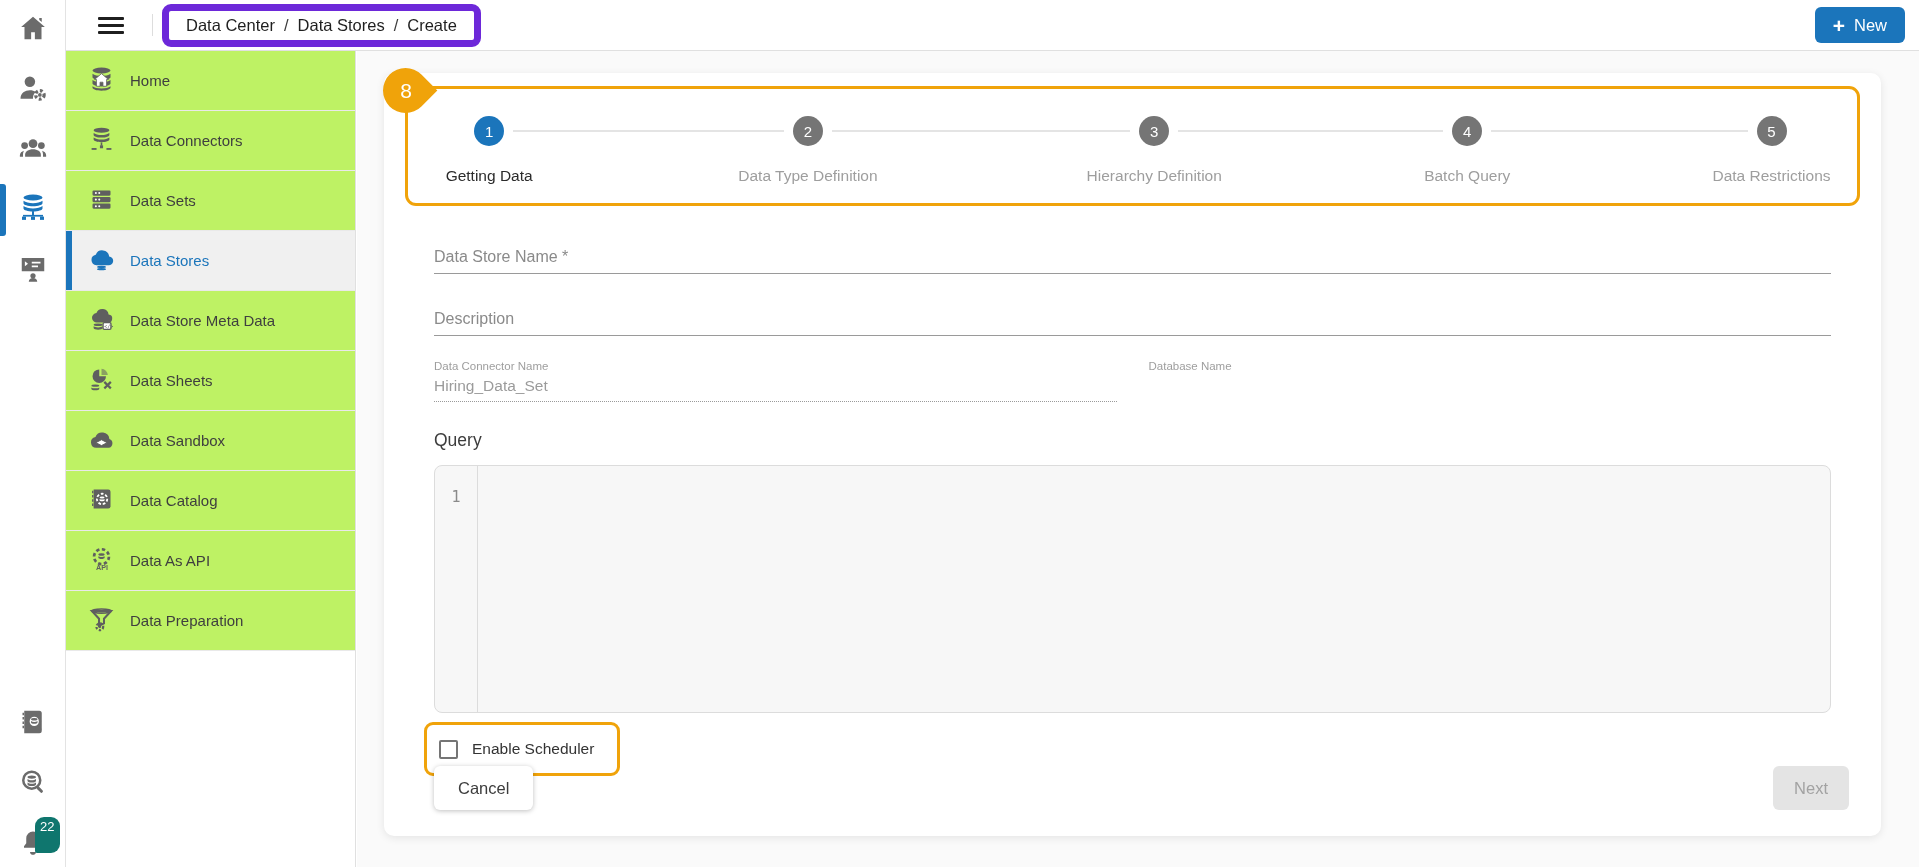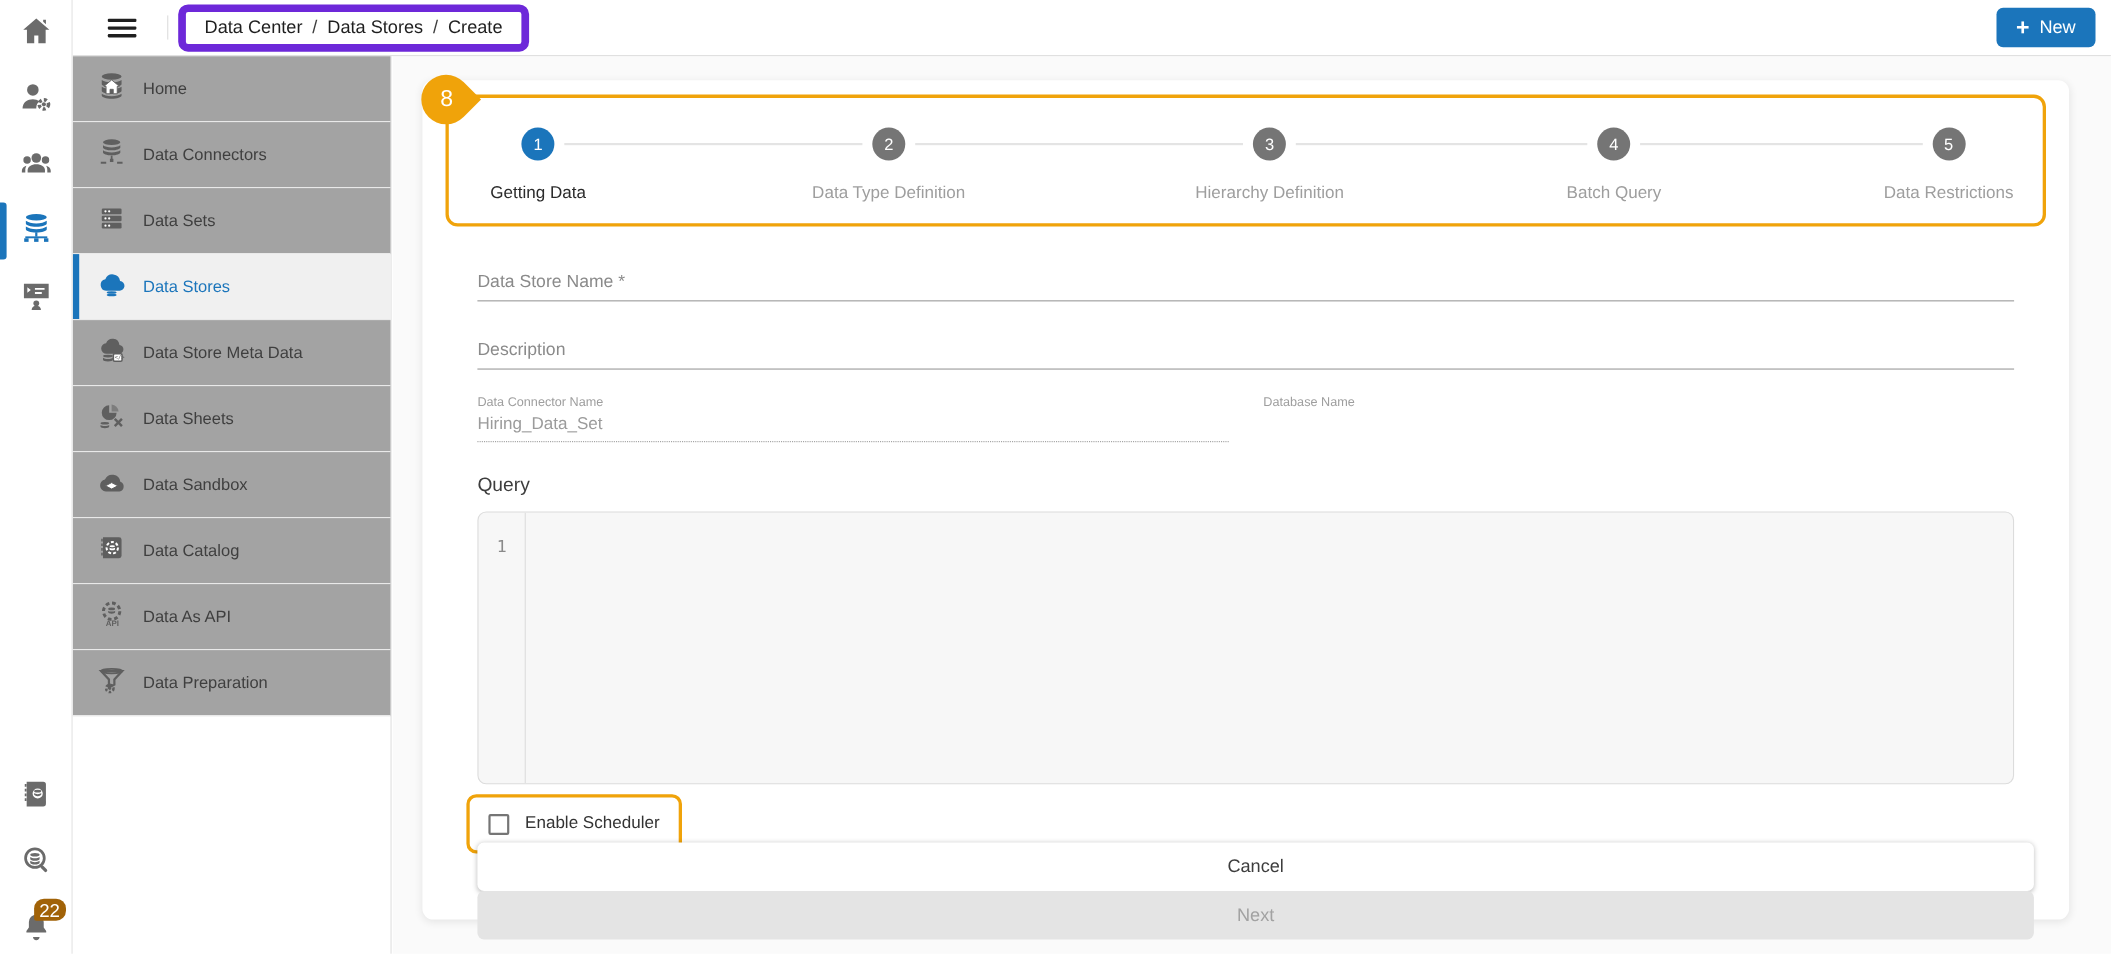--- a/index.html
+++ b/index.html
@@ -12,22 +12,22 @@
           display:flex; flex-direction:column; align-items:center; }
   .rail-top { display:flex; flex-direction:column; gap:26px; padding-top:13px; align-items:center; }
   .rail-bottom { margin-top:auto; display:flex; flex-direction:column; gap:26px;
                  padding-bottom:6px; align-items:center; }
   .rail-item { width:66px; height:34px; display:flex; align-items:center; justify-content:center;
                position:relative; cursor:pointer; }
   .rail-item svg { width:30px; height:30px; fill:#6b6b6b; }
   .rail-item.active svg { fill:#1b75bb; }
   .rail-item.active::before { content:""; position:absolute; left:0; top:-9px; width:6px; height:52px;
                background:#1b75bb; border-radius:0 3px 3px 0; }
-  .badge { position:absolute; top:-10px; right:6px; background:#a16207; color:#fff;
-           font-size:17px; line-height:1; padding:3px 5px 0; border-radius:9px 9px 9px 2px; }
+  .badge { position:absolute; top:-10px; right:6px; background:#0f766e; color:#fff;
+           font-size:13px; line-height:1; padding:3px 5px 20px; border-radius:9px 9px 9px 2px; }
 
   
   .topbar { position:absolute; left:66px; right:0; top:0; height:51px; background:#fff;
             border-bottom:1px solid #e0e0e0; display:flex; align-items:center;
             padding:0 14px 0 32px; z-index:20; }
   .hamburger { width:26px; height:17px; display:flex; flex-direction:column;
                justify-content:space-between; cursor:pointer; }
   .hamburger i { display:block; height:3px; background:#1f1f1f; border-radius:1px; }
   .tb-divider { width:1px; height:22px; background:#ddd; margin-left:28px; }
   .crumb-box { margin-left:9px; border:7px solid #6d28d9; border-radius:9px;
@@ -39,21 +39,21 @@
   .new-btn { background:#1b75bb; color:#fff; border:none; border-radius:6px;
              height:36px; padding:0 18px; font-size:16.5px; display:flex; align-items:center;
              gap:9px; cursor:pointer; font-family:inherit; }
   .new-btn .plus { font-size:21px; line-height:1; font-weight:bold; }
 
   
   .sidebar { position:absolute; left:66px; top:51px; width:290px; bottom:0; background:#fff;
              border-right:1px solid #e0e0e0; z-index:10; }
   .side-item { height:60px; display:flex; align-items:center; gap:15px; padding:0 10px 0 22px;
                border-bottom:1px solid #e9e9e9; font-size:15px; color:#3f3f3f;
-               position:relative; cursor:pointer; background:#a3a3a3; }
+               position:relative; cursor:pointer; background:#bef264; }
   .side-item svg { width:27px; height:27px; fill:#5f5f5f; flex:none; }
   .side-item.active { background:#f0f0f0; color:#1b75bb; }
   .side-item.active svg { fill:#1b75bb; }
   .side-item.active::before { content:""; position:absolute; left:0; top:0; bottom:0; width:6px;
                background:#1b75bb; }
 
   
   .main { position:absolute; left:357px; top:51px; right:0; bottom:0; background:#fafafa; }
   .card { position:absolute; left:27px; top:22px; width:1497px; height:763px; background:#fff;
           border-radius:10px; box-shadow:0 2px 8px rgba(0,0,0,.09); padding:13px 50px 0 50px; }
@@ -103,28 +103,28 @@
                font-size:14px; color:#333; outline:none; cursor:text; }
 
   .assist-row { margin-top:17px; display:flex; align-items:center; }
   .assist-text { font-size:15px; color:#3e4a54; }
   .help-icon { margin-left:66px; width:25px; height:25px; border-radius:50%; background:#3f51b5;
                color:#fff; font-size:15px; font-weight:bold; display:flex; align-items:center;
                justify-content:center; cursor:pointer; }
 
   .sched-box { margin-top:9px; margin-left:-10px; width:196px; height:54px;
                border:3px solid #f0a30a; border-radius:9px; display:flex; align-items:center;
-               gap:14px; padding:0 12px;justify-content:center; }
+               gap:14px; padding:0 12px; }
   .sched-check { appearance:none; -webkit-appearance:none; width:19px; height:19px;
                  border:2px solid #757575; border-radius:2px; background:#fff; cursor:pointer; }
   .sched-label { font-size:15.5px; color:#333; }
 
   
-  .footer { display:flex; justify-content:space-between; margin-top:-10px;
-            margin-right:-18px;flex-direction:column; }
+  .footer { display:flex; justify-content:space-between; gap:33px; margin-top:-10px;
+            margin-right:-18px; }
   .btn { height:44px; border-radius:6px; font-size:16.5px; border:none; cursor:pointer;
          font-family:inherit; }
   .btn-cancel { background:#fff; color:#3d3d3d; padding:0 24px;
                 box-shadow:0 1px 5px rgba(0,0,0,.25); }
   .btn-next { background:#e4e4e4; color:#a2a2a2; padding:0 21px; cursor:default; }
 </style>
 </head>
 <body>
 
 <div class="rail">

